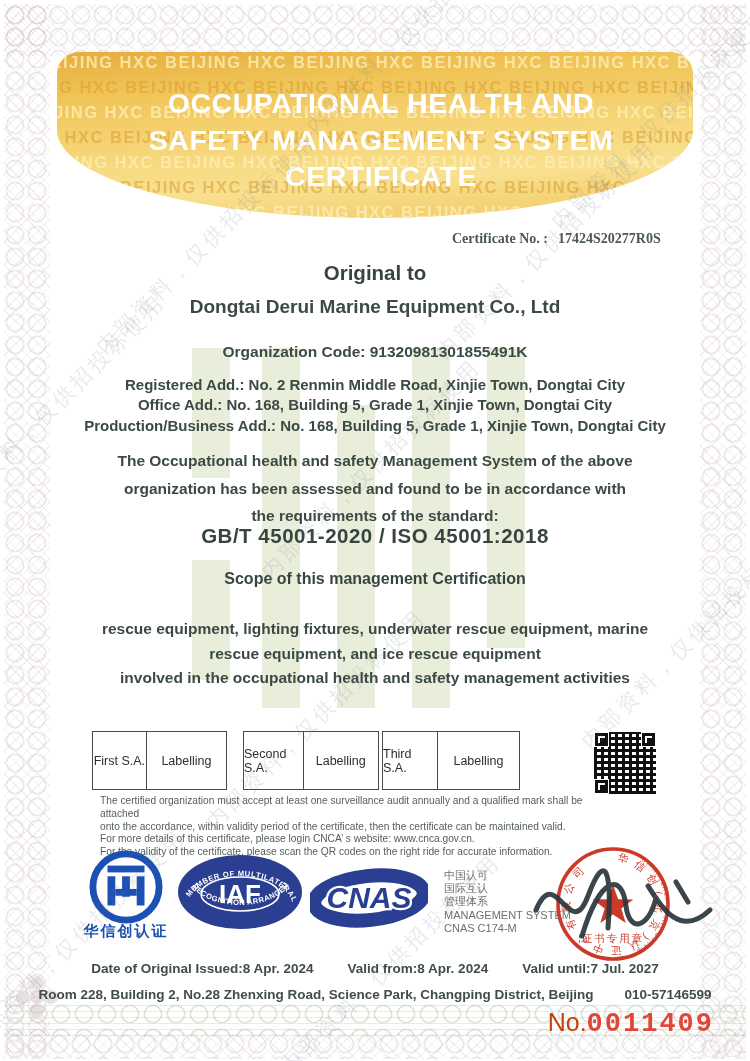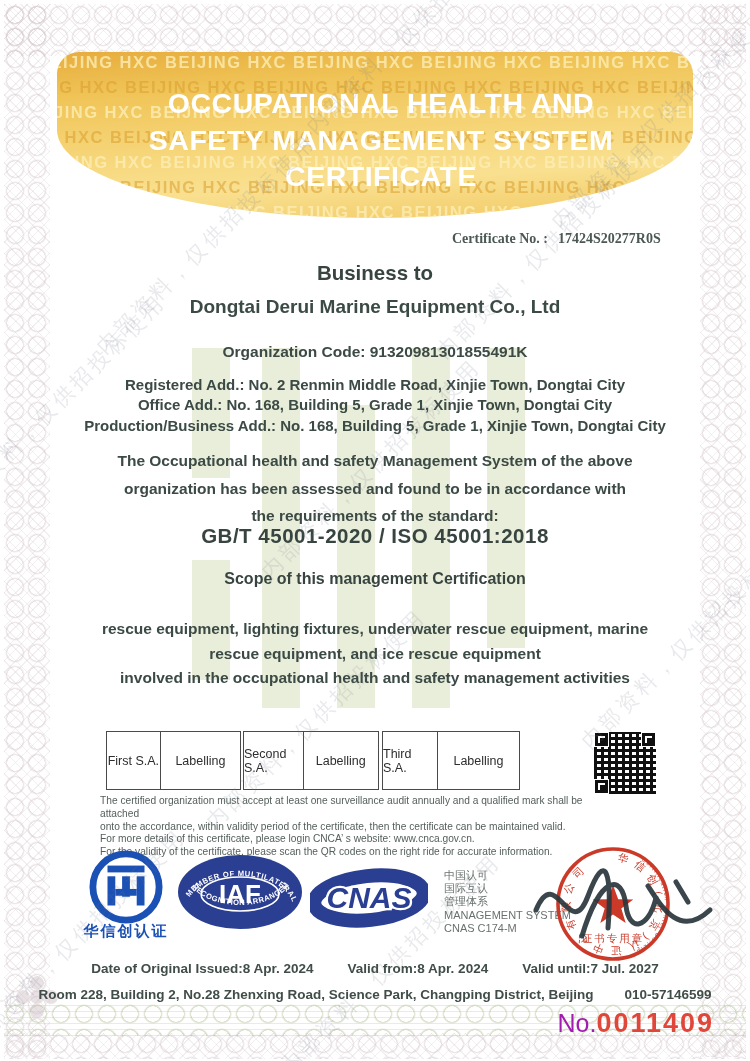--- a/index.html
+++ b/index.html
@@ -82,22 +82,22 @@
   
   .hxc-caption{left:70px;top:922px;width:112px;text-align:center;font-size:15px;font-weight:bold;
     letter-spacing:2px;color:#1b50b5;z-index:3;}
   .accred{left:444px;top:869px;font-size:11px;line-height:13.2px;color:#68716d;z-index:3;}
   .logo{z-index:3;}
 
   
   .dates{top:961px;display:flex;justify-content:center;gap:34px;font-size:13.5px;font-weight:bold;color:#404d48;z-index:4;}
   .addr{top:987px;display:flex;justify-content:center;gap:31px;font-size:13.5px;font-weight:bold;color:#404d48;z-index:4;}
   .serial{top:1008px;right:36px;z-index:4;white-space:nowrap;}
-  .serial .no{font-size:25px;color:#a21caf;text-align:right;}
-  .serial .num{font-family:Liberation Sans, sans-serif;font-size:27px;font-weight:600;color:#e1463a;letter-spacing:2px;margin-top:16px;}
+  .serial .no{font-size:25px;color:#c2410c;text-align:right;}
+  .serial .num{font-family:Liberation Mono, monospace;font-size:27px;font-weight:600;color:#e1463a;letter-spacing:2px;margin-top:16px;}
 
   
   .wm{position:absolute;z-index:5;white-space:nowrap;font-size:21px;letter-spacing:4px;
     color:rgba(118,124,142,.17);transform:rotate(-45deg);transform-origin:left top;pointer-events:none;}
 </style>
 </head>
 <body>
 
 <div class="page">
 
@@ -131,21 +131,21 @@
       <div>OCCUPATIONAL HEALTH AND</div>
       <div>SAFETY MANAGEMENT SYSTEM</div>
       <div>CERTIFICATE</div>
     </div>
   </div>
 
   <div class="abs certno">
     <span>Certificate No. :</span><span class="gap"></span><span>17424S20277R0S</span>
   </div>
 
-  <div class="abs ctr awarded">Business to</div>
+  <div class="abs ctr awarded">Original to</div>
   <div class="abs ctr company">Dongtai Derui Marine Equipment Co., Ltd</div>
 
   <div class="abs ctr orgblock">
     <div class="first">Organization Code: 91320981301855491K</div>
     <div>Registered Add.: No. 2 Renmin Middle Road, Xinjie Town, Dongtai City</div>
     <div>Office Add.: No. 168, Building 5, Grade 1, Xinjie Town, Dongtai City</div>
     <div>Production/Business Add.: No. 168, Building 5, Grade 1, Xinjie Town, Dongtai City</div>
   </div>
 
   <div class="abs ctr assess">
@@ -154,21 +154,21 @@
     <div>the requirements of the standard:</div>
   </div>
   <div class="abs ctr standard">GB/T 45001-2020 / ISO 45001:2018</div>
   <div class="abs ctr scopehead">Scope of this management Certification</div>
   <div class="abs ctr scope">
     <div>rescue equipment, lighting fixtures, underwater rescue equipment, marine</div>
     <div>rescue equipment, and ice rescue equipment</div>
     <div>involved in the occupational health and safety management activities</div>
   </div>
 
-  <div class="auditbox" style="left:106px;width:133px;">
+  <div class="auditbox" style="left:92px;width:133px;">
     <div class="c1">
         <span>First S.A.</span>
       </div>
     <div class="c2">
         <span>Labelling</span>
       </div>
   </div>
   <div class="auditbox" style="left:243px;width:134px;">
     <div class="c1" style="width:44%;">
         <span>Second S.A.</span>

